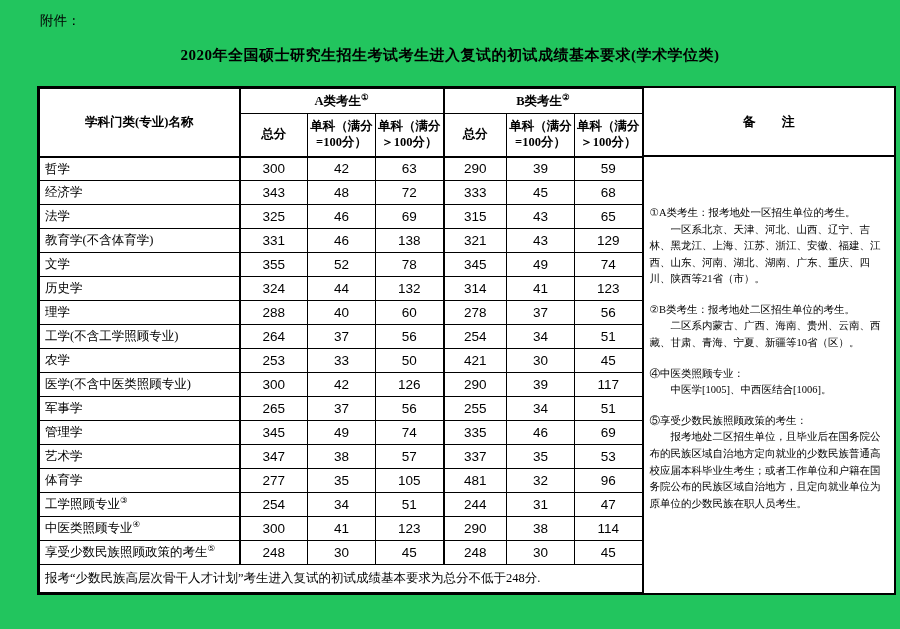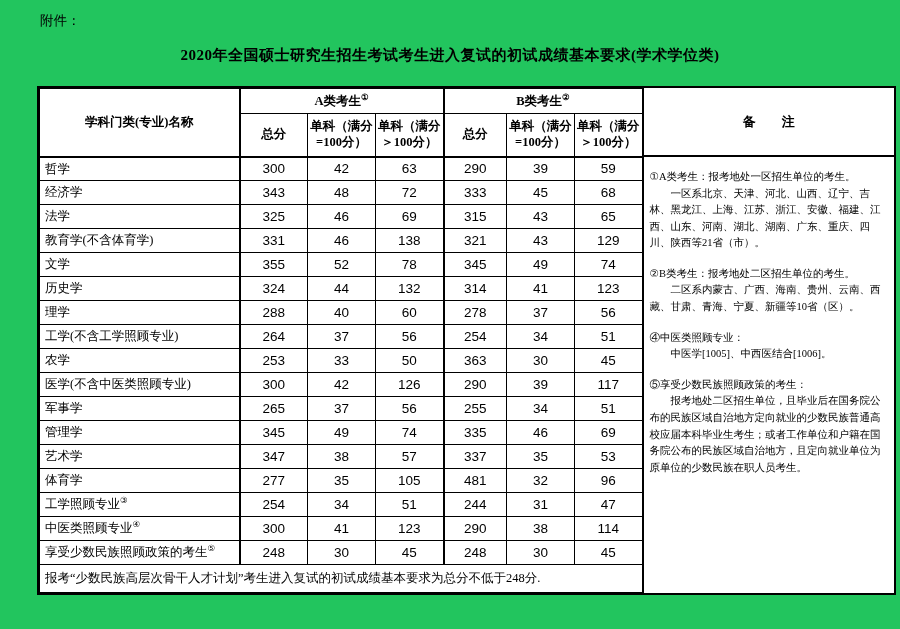--- a/index.html
+++ b/index.html
@@ -30,21 +30,21 @@
   .sub-2line { font-size:11.5px; line-height:1.25; font-weight:bold; }
   .name-head { font-size:13px; }
   .drow { height:24px; }
   .name-cell { font-size:12.5px; text-align:left; padding:0 2px 0 5px; white-space:nowrap; }
   .name-cell sup, .ghead sup { font-size:8.5px; }
   .num-cell {
     font-family:"Liberation Sans","DejaVu Sans",sans-serif;
     font-size:13.5px; text-align:center;
   }
   .footer-row td { height:28px; font-size:12.5px; text-align:left; padding:0 4px 0 5px; }
-  .right-part { flex:1; border-left:2px solid #000; display:flex; flex-direction:column; }
+  .right-part { flex:1; border-left:2px solid #000; display:flex; flex-direction:column;gap:36px; }
   .remarks-head {
     height:69px; border-bottom:2px solid #000;
     display:flex; align-items:center; justify-content:center;
     font-size:13px; font-weight:bold;
   }
   .remarks-body { flex:1; padding:12px 6px 4px 6px; font-size:10.5px; line-height:1.58; }
   .rblock { margin-bottom:14px; }
   .rblock:last-child { margin-bottom:0; }
   .rlead { text-indent:0; }
   .rbody { text-indent:2em; }
@@ -157,21 +157,21 @@
               <td class="num-cell">56</td>
               <td class="num-cell bl2">254</td>
               <td class="num-cell">34</td>
               <td class="num-cell">51</td>
             </tr>
             <tr class="drow">
               <td class="name-cell"><span>农学</span><sup></sup></td>
               <td class="num-cell bl2">253</td>
               <td class="num-cell">33</td>
               <td class="num-cell">50</td>
-              <td class="num-cell bl2">363</td>
+              <td class="num-cell bl2">421</td>
               <td class="num-cell">30</td>
               <td class="num-cell">45</td>
             </tr>
             <tr class="drow">
               <td class="name-cell"><span>医学(不含中医类照顾专业)</span><sup></sup></td>
               <td class="num-cell bl2">300</td>
               <td class="num-cell">42</td>
               <td class="num-cell">126</td>
               <td class="num-cell bl2">290</td>
               <td class="num-cell">39</td>

